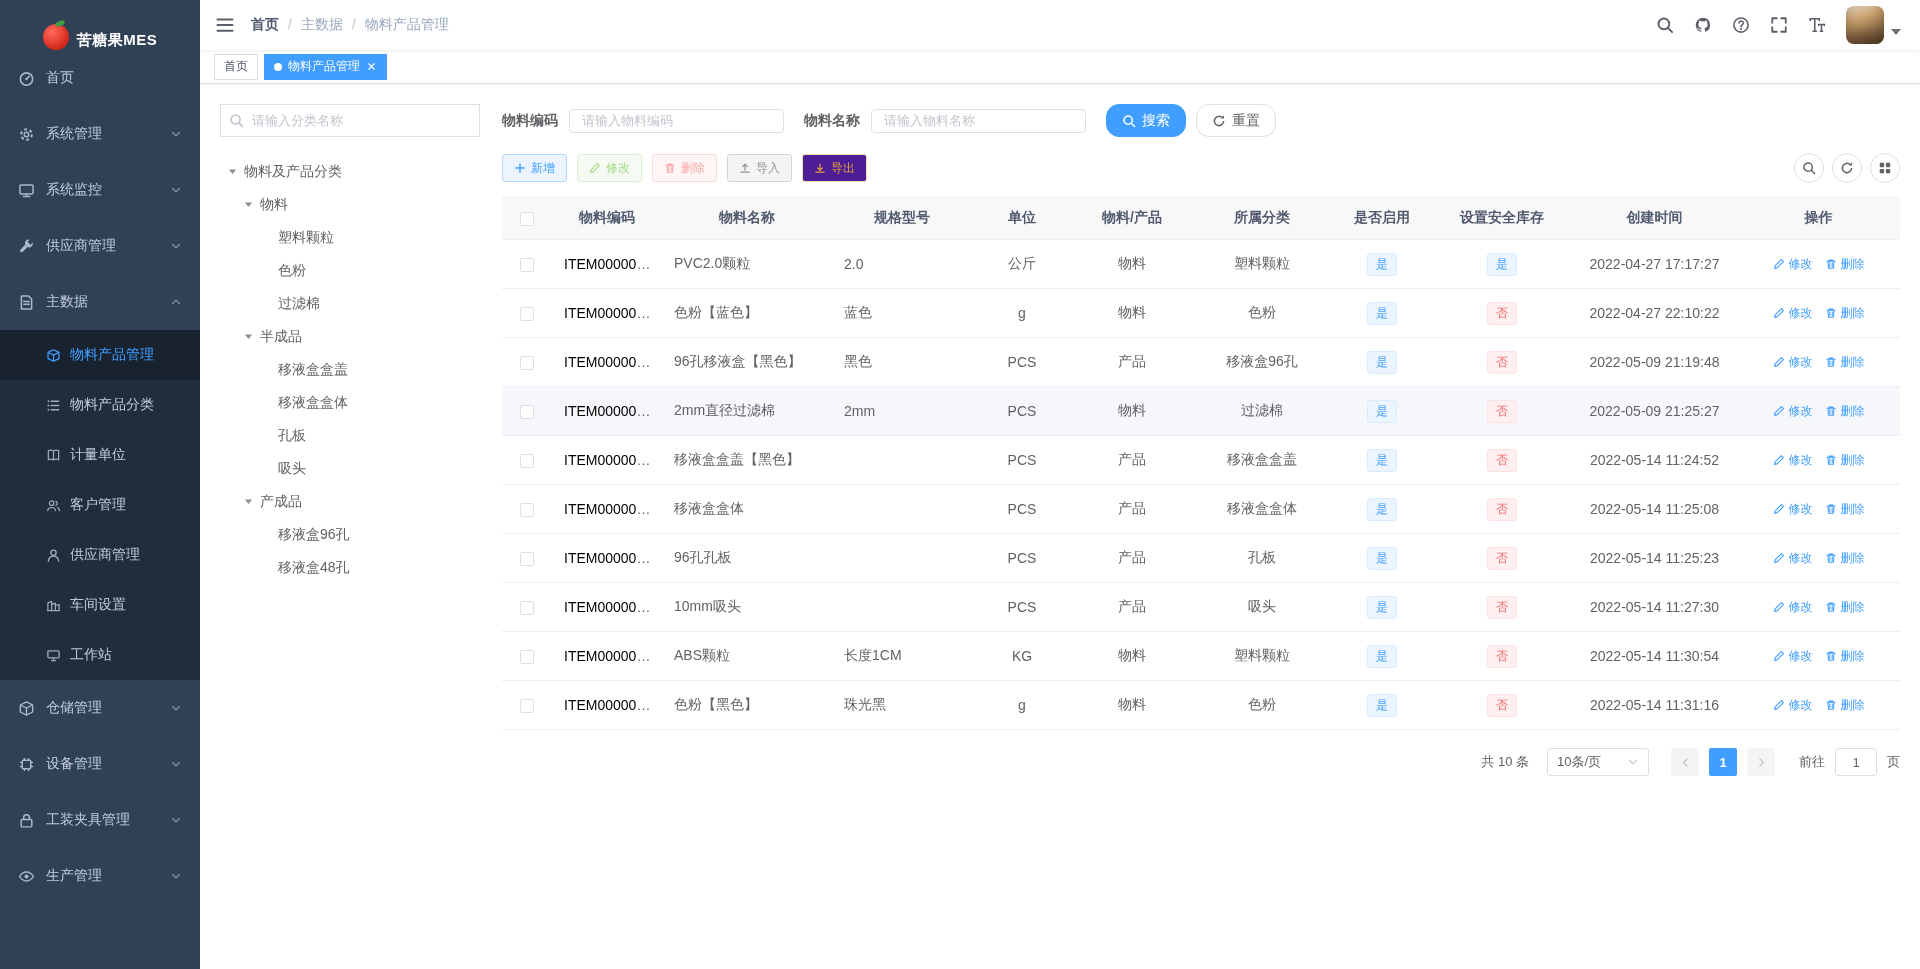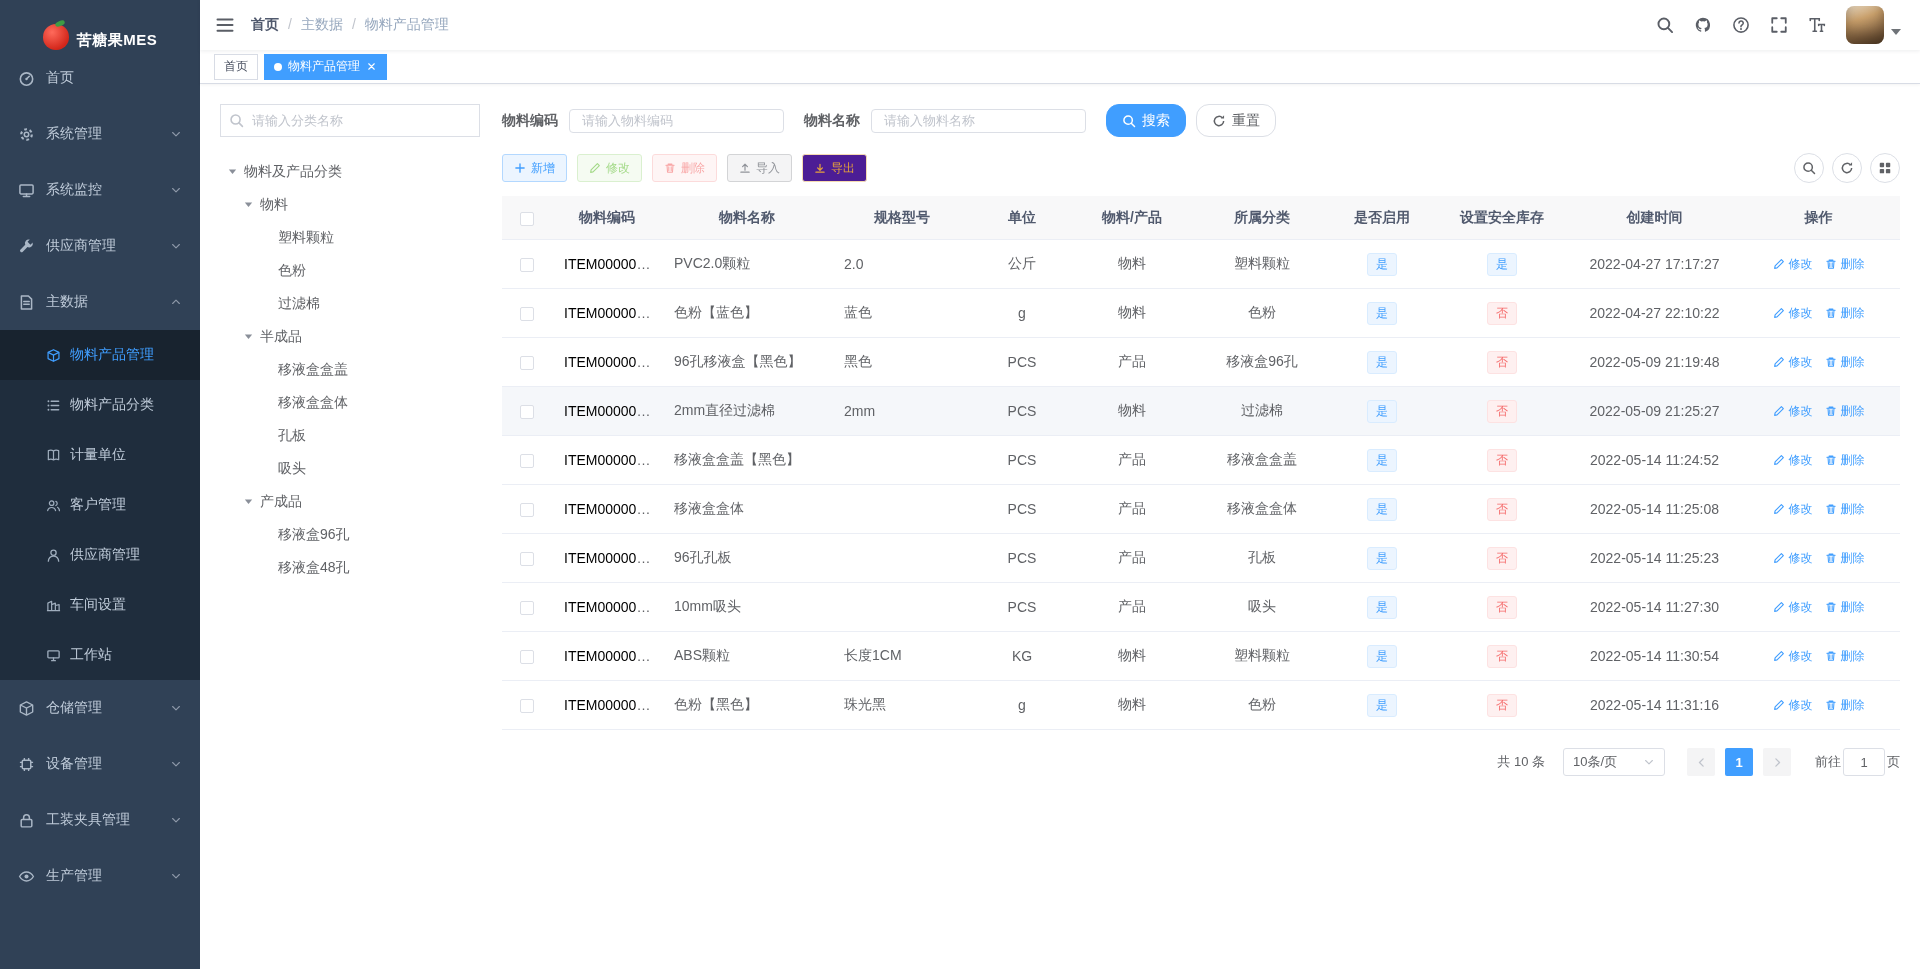--- a/index.html
+++ b/index.html
@@ -102,21 +102,21 @@
   .action-link svg{width:12px;height:12px}
 
   
   .pagination{display:flex;align-items:center;justify-content:flex-end;gap:10px;margin-top:18px;font-size:13px;color:#606266}
   .pg-total{margin-right:8px;white-space:nowrap}
   .pg-select{width:102px;height:28px;border:1px solid #dcdfe6;border-radius:3px;display:flex;align-items:center;justify-content:space-between;padding:0 9px;color:#606266;cursor:pointer;margin-right:12px;background:#fff}
   .pg-select svg{width:12px;height:12px;color:#c0c4cc}
   .pg-btn{width:28px;height:28px;border-radius:2px;background:#f4f4f5;display:flex;align-items:center;justify-content:center;color:#c0c4cc;cursor:pointer}
   .pg-btn svg{width:13px;height:13px}
   .pg-page{width:28px;height:28px;border-radius:2px;background:#409eff;color:#fff;display:flex;align-items:center;justify-content:center;font-weight:600;cursor:pointer}
-  .pg-goto{display:flex;align-items:center;gap:2px;margin-left:14px;white-space:nowrap}
+  .pg-goto{display:flex;align-items:center;gap:10px;margin-left:14px;white-space:nowrap}
   .pg-input{width:42px;height:28px;border:1px solid #dcdfe6;border-radius:3px;text-align:center;font-size:13px;color:#606266;outline:none}
 </style>
 </head>
 <body>
 
 <svg width="0" height="0" style="position:absolute" aria-hidden="true">
   <defs>
     <symbol id="i-search" viewBox="0 0 16 16">
         <circle cx="7" cy="7" r="4.8" fill="none" stroke="currentColor" stroke-width="1.7"></circle>
         <line x1="10.6" y1="10.6" x2="14.3" y2="14.3" stroke="currentColor" stroke-width="1.7" stroke-linecap="round"></line>

